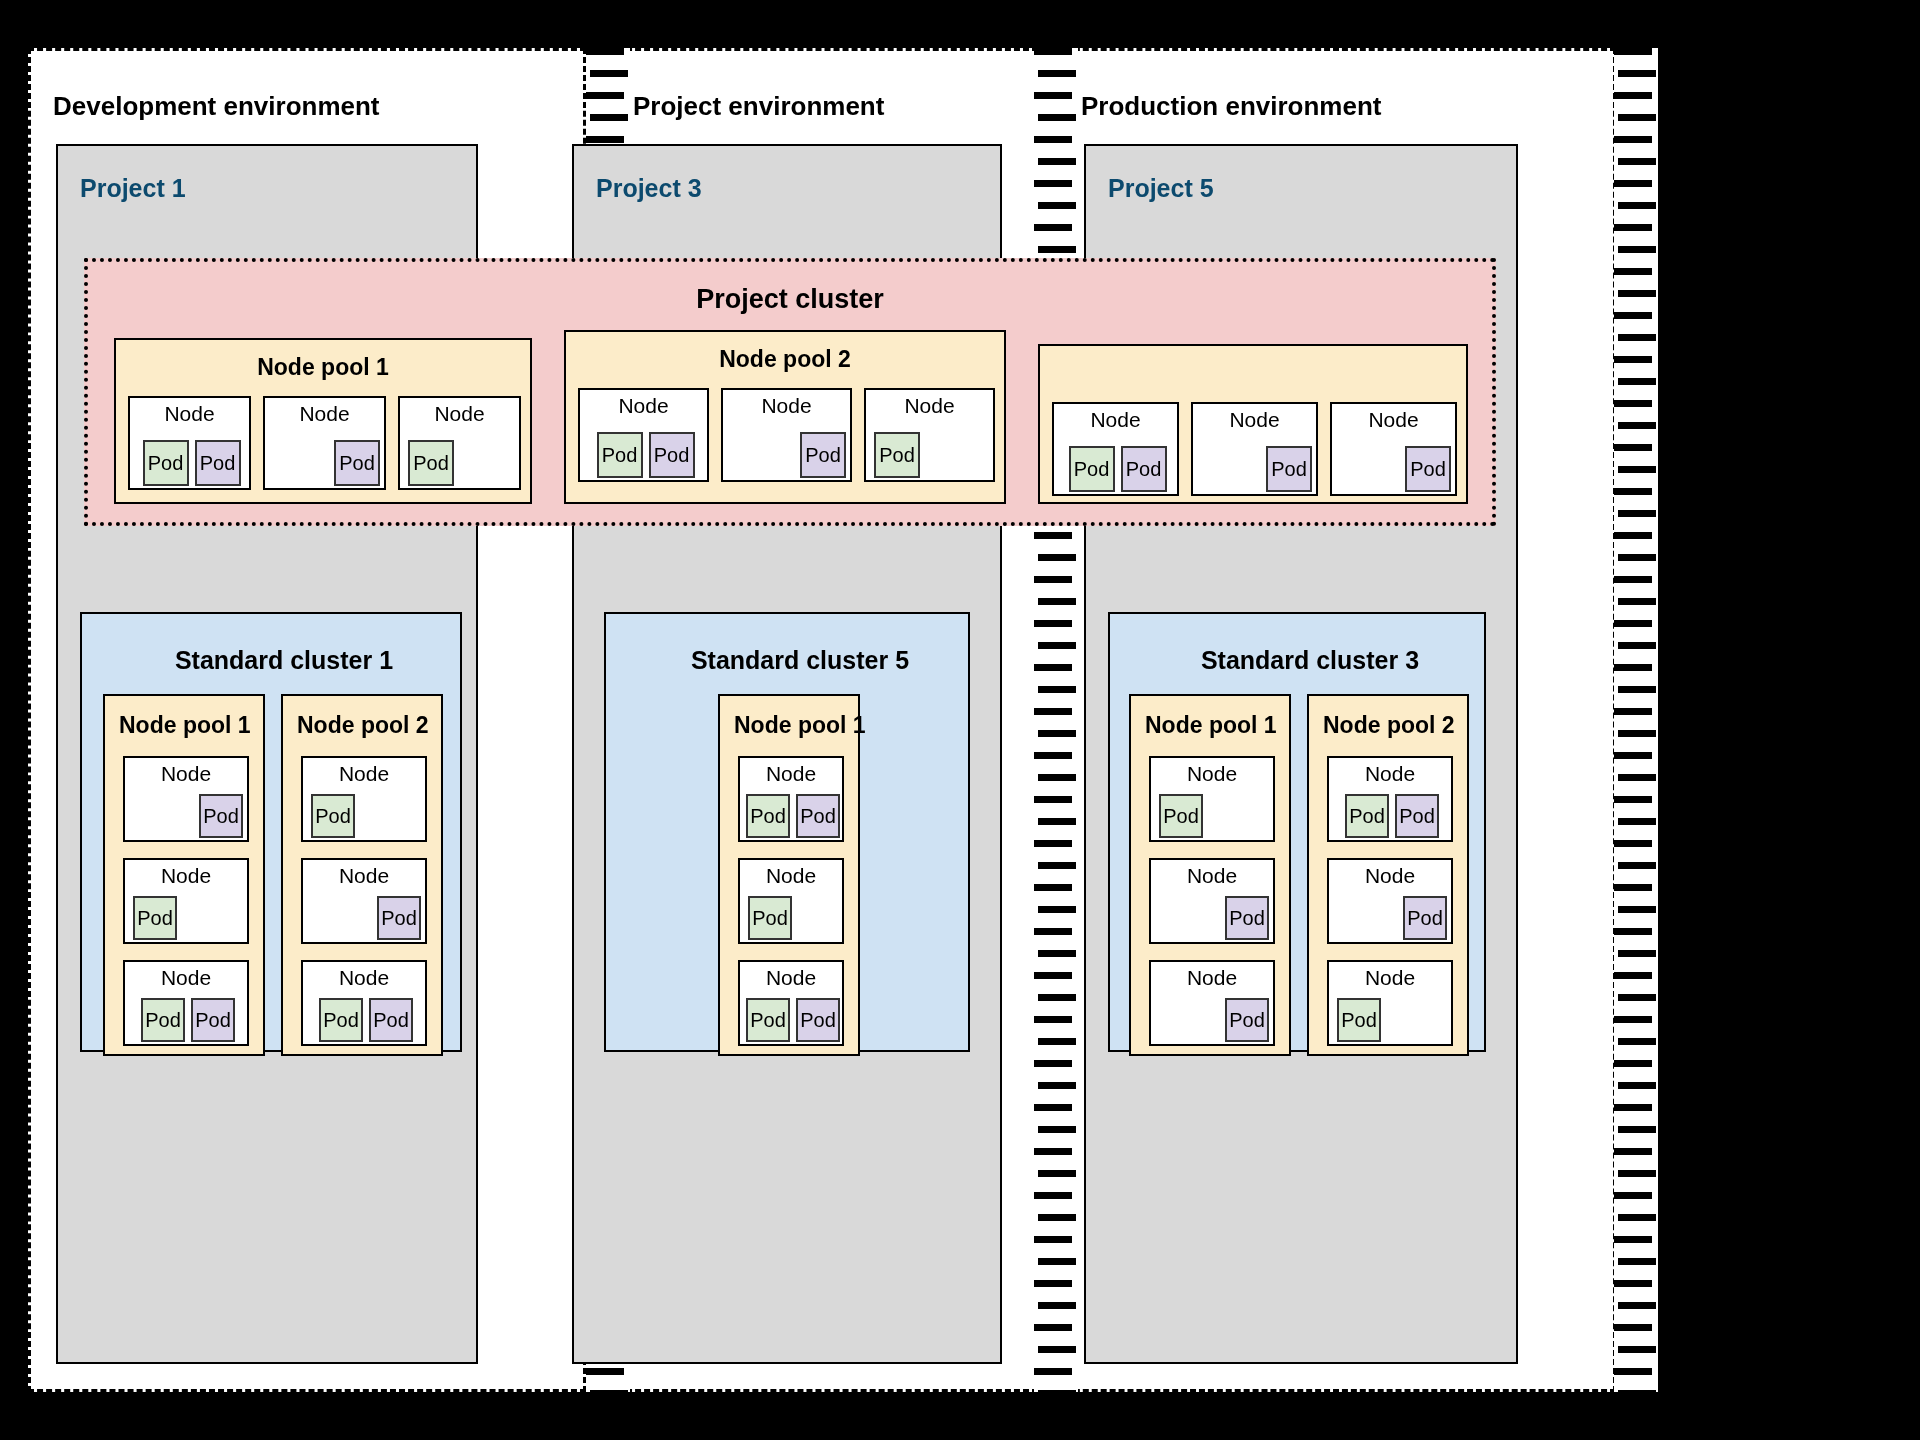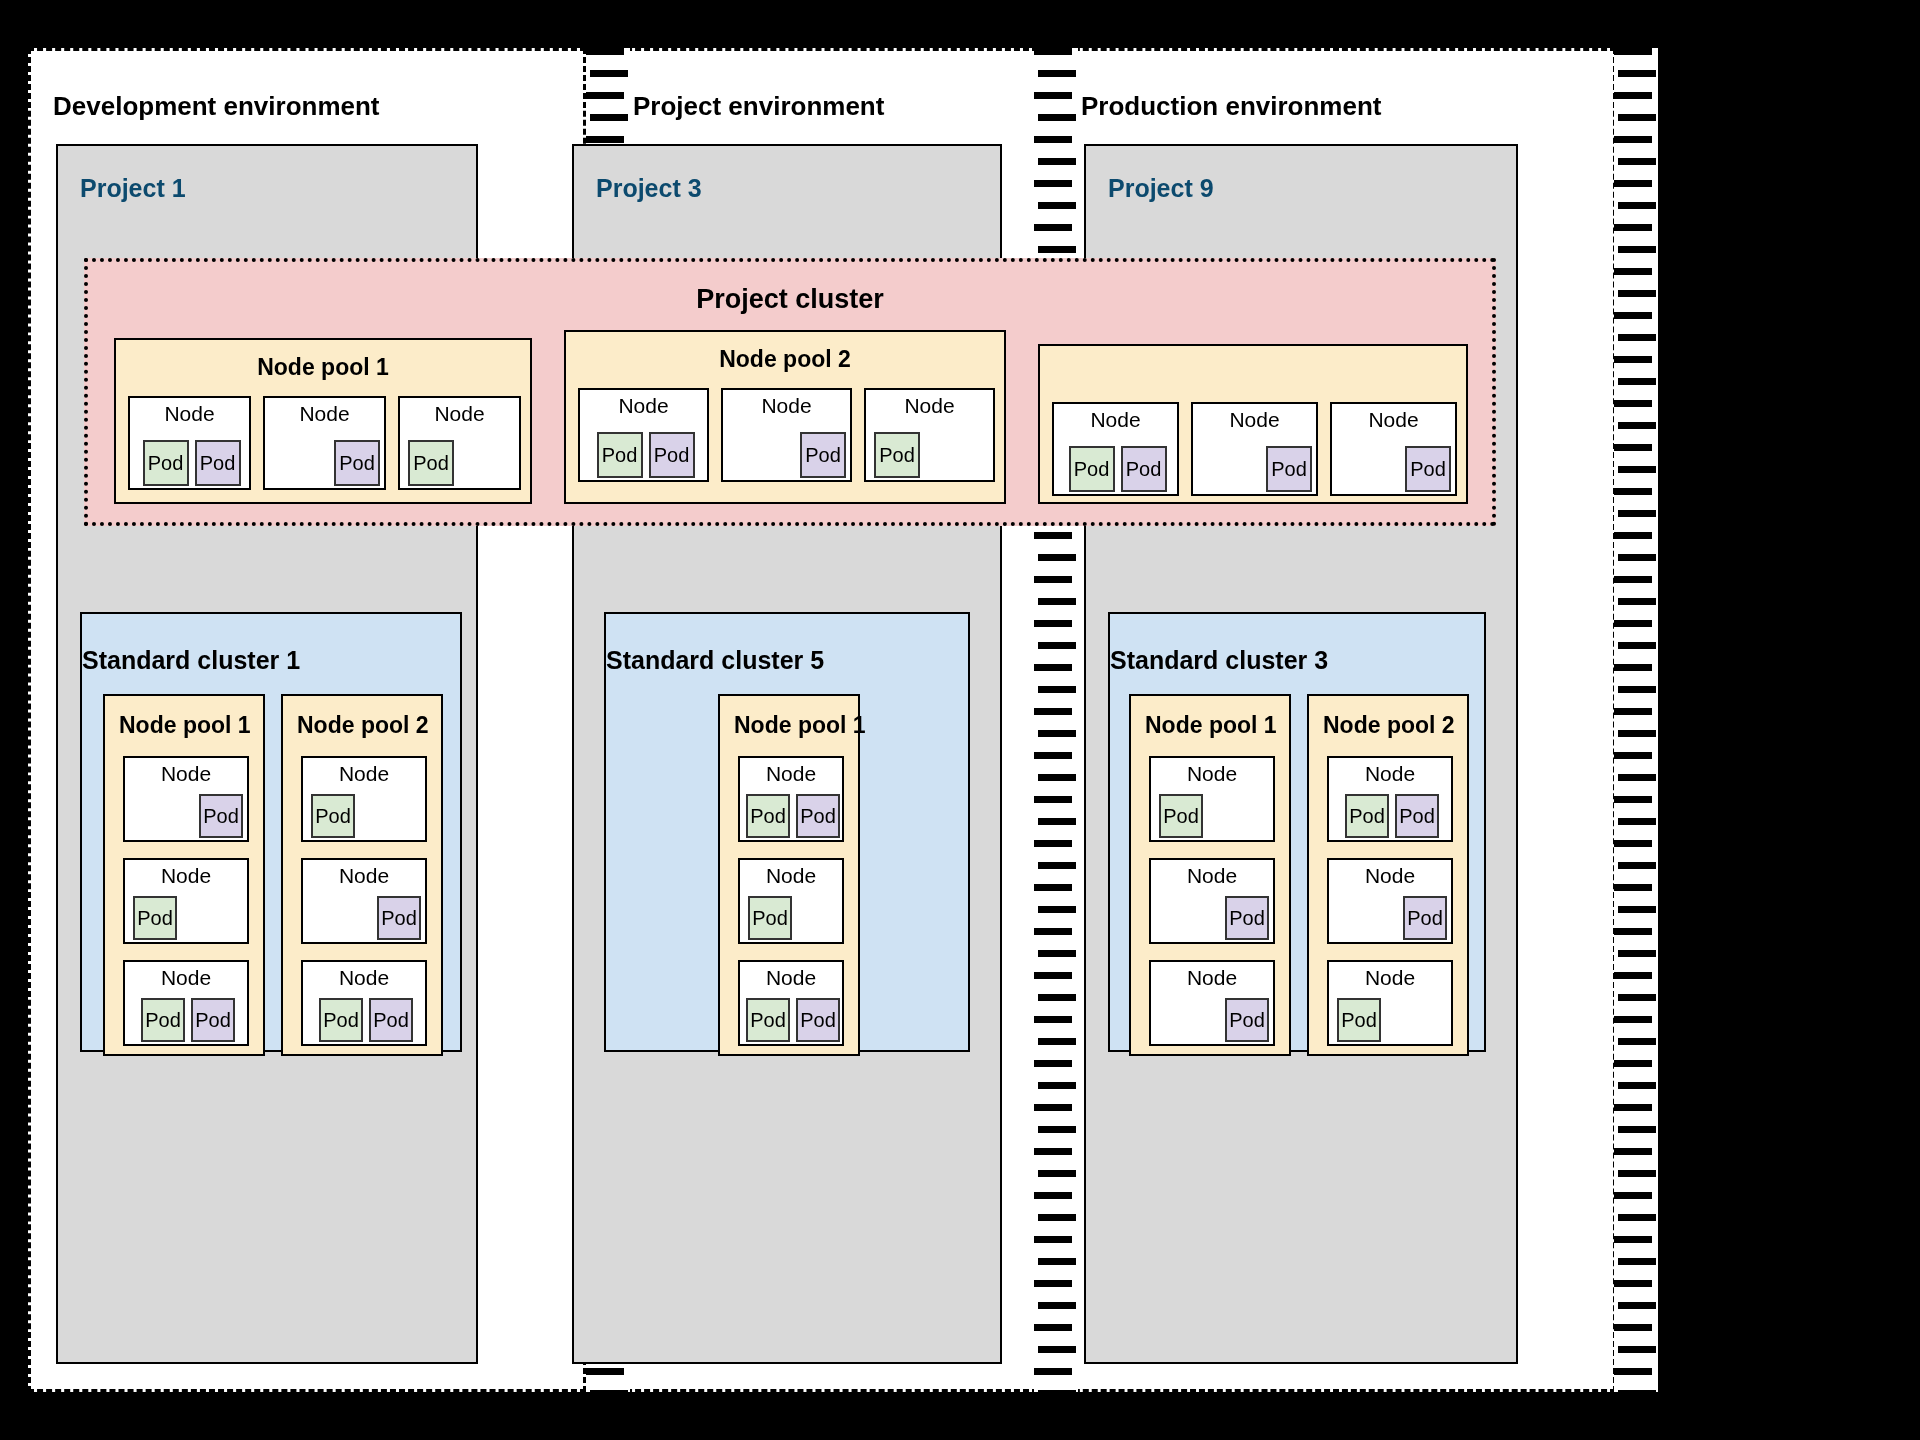--- a/index.html
+++ b/index.html
@@ -17,21 +17,21 @@
   
   .hatch{position:absolute;background:#ffffff;overflow:hidden;}
   .hatch .bar{position:absolute;background:#000;height:7px;left:0;}
 
   
   .shared-cluster{position:absolute;background:#f4cccc;border:4px dotted #000;box-sizing:border-box;z-index:5;}
   .shared-title{position:absolute;font-size:27px;font-weight:bold;color:#000;text-align:center;width:100%;}
 
   
   .std-cluster{position:absolute;background:#cfe2f3;border:2px solid #000;box-sizing:border-box;}
-  .std-title{position:absolute;font-size:25px;font-weight:bold;color:#000;width:100%;}
+  .std-title{position:absolute;font-size:25px;font-weight:bold;color:#000;text-align:center;width:100%;padding-left:13px;}
 
   
   .pool{position:absolute;background:#fcecc9;border:2px solid #000;box-sizing:border-box;}
   .pool-title{position:absolute;font-size:23px;font-weight:bold;color:#000;white-space:nowrap;}
   .pool-title.center{text-align:center;width:100%;left:0;}
 
   
   .node{position:absolute;background:#ffffff;border:2px solid #000;box-sizing:border-box;}
   .node-title{position:absolute;top:4px;left:0;width:100%;text-align:center;font-size:21px;color:#000;}
 
@@ -246,21 +246,21 @@
       <div class="bar" style="top: 1320px; width: 38px; left: 0px;"></div>
       <div class="bar" style="top: 1342px; width: 38px; left: 4px;"></div>
     </div>
     <div class="project" style="left: 56px; top: 144px; width: 422px; height: 1220px;">
       <div class="project-title" style="left: 22px; top: 28px;">Project 1</div>
     </div>
     <div class="project" style="left: 572px; top: 144px; width: 430px; height: 1220px;">
       <div class="project-title" style="left: 22px; top: 28px;">Project 3</div>
     </div>
     <div class="project" style="left: 1084px; top: 144px; width: 434px; height: 1220px;">
-      <div class="project-title" style="left: 22px; top: 28px;">Project 9</div>
+      <div class="project-title" style="left: 22px; top: 28px;">Project 5</div>
     </div>
     <div class="shared-cluster" style="left: 84px; top: 258px; width: 1412px; height: 268px;">
       <div class="shared-title" style="top: 22px;">Project cluster</div>
       <div class="pool" style="left: 26px; top: 76px; width: 418px; height: 166px;">
         <div class="pool-title center" style="top: 14px;">Node pool 1</div>
         <div class="node" style="left: 12px; top: 56px; width: 123px; height: 94px;">
           <div class="node-title">Node</div>
           <div class="pod green" style="left: 12.5px; top: 42px; width: 46px; height: 46px;">Pod</div>
           <div class="pod purple" style="left: 64.5px; top: 42px; width: 46px; height: 46px;">Pod</div>
         </div>

